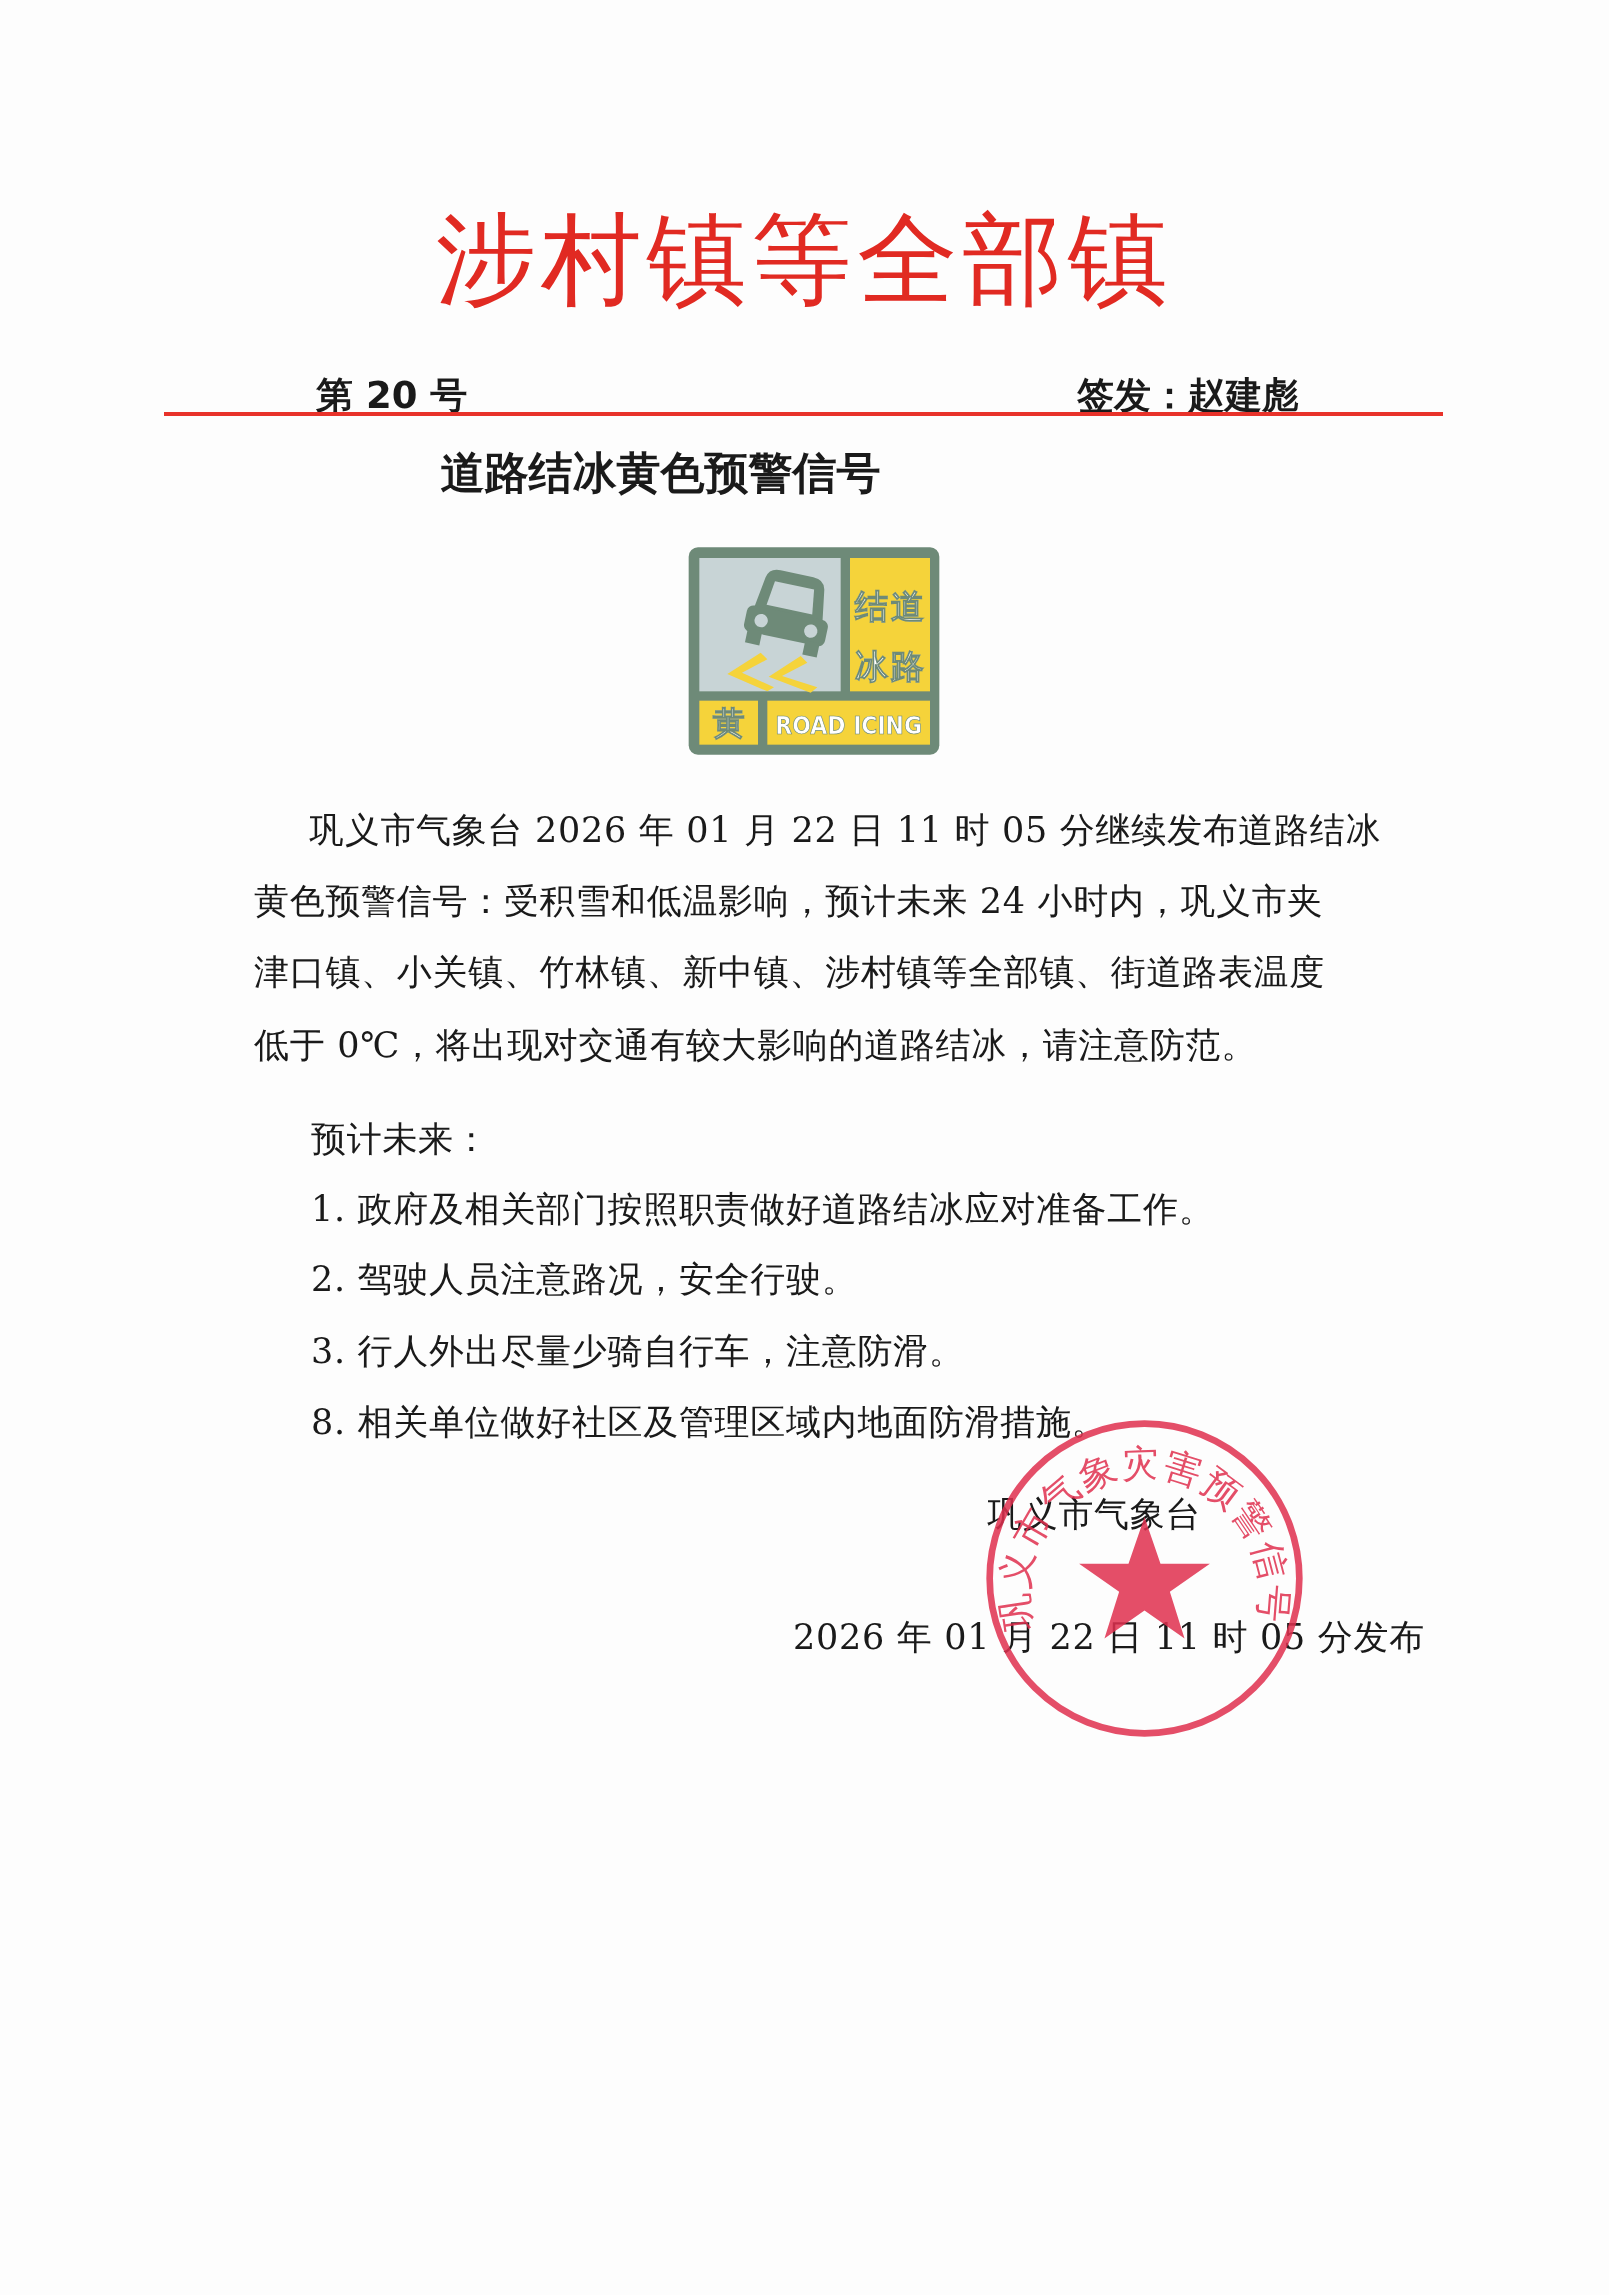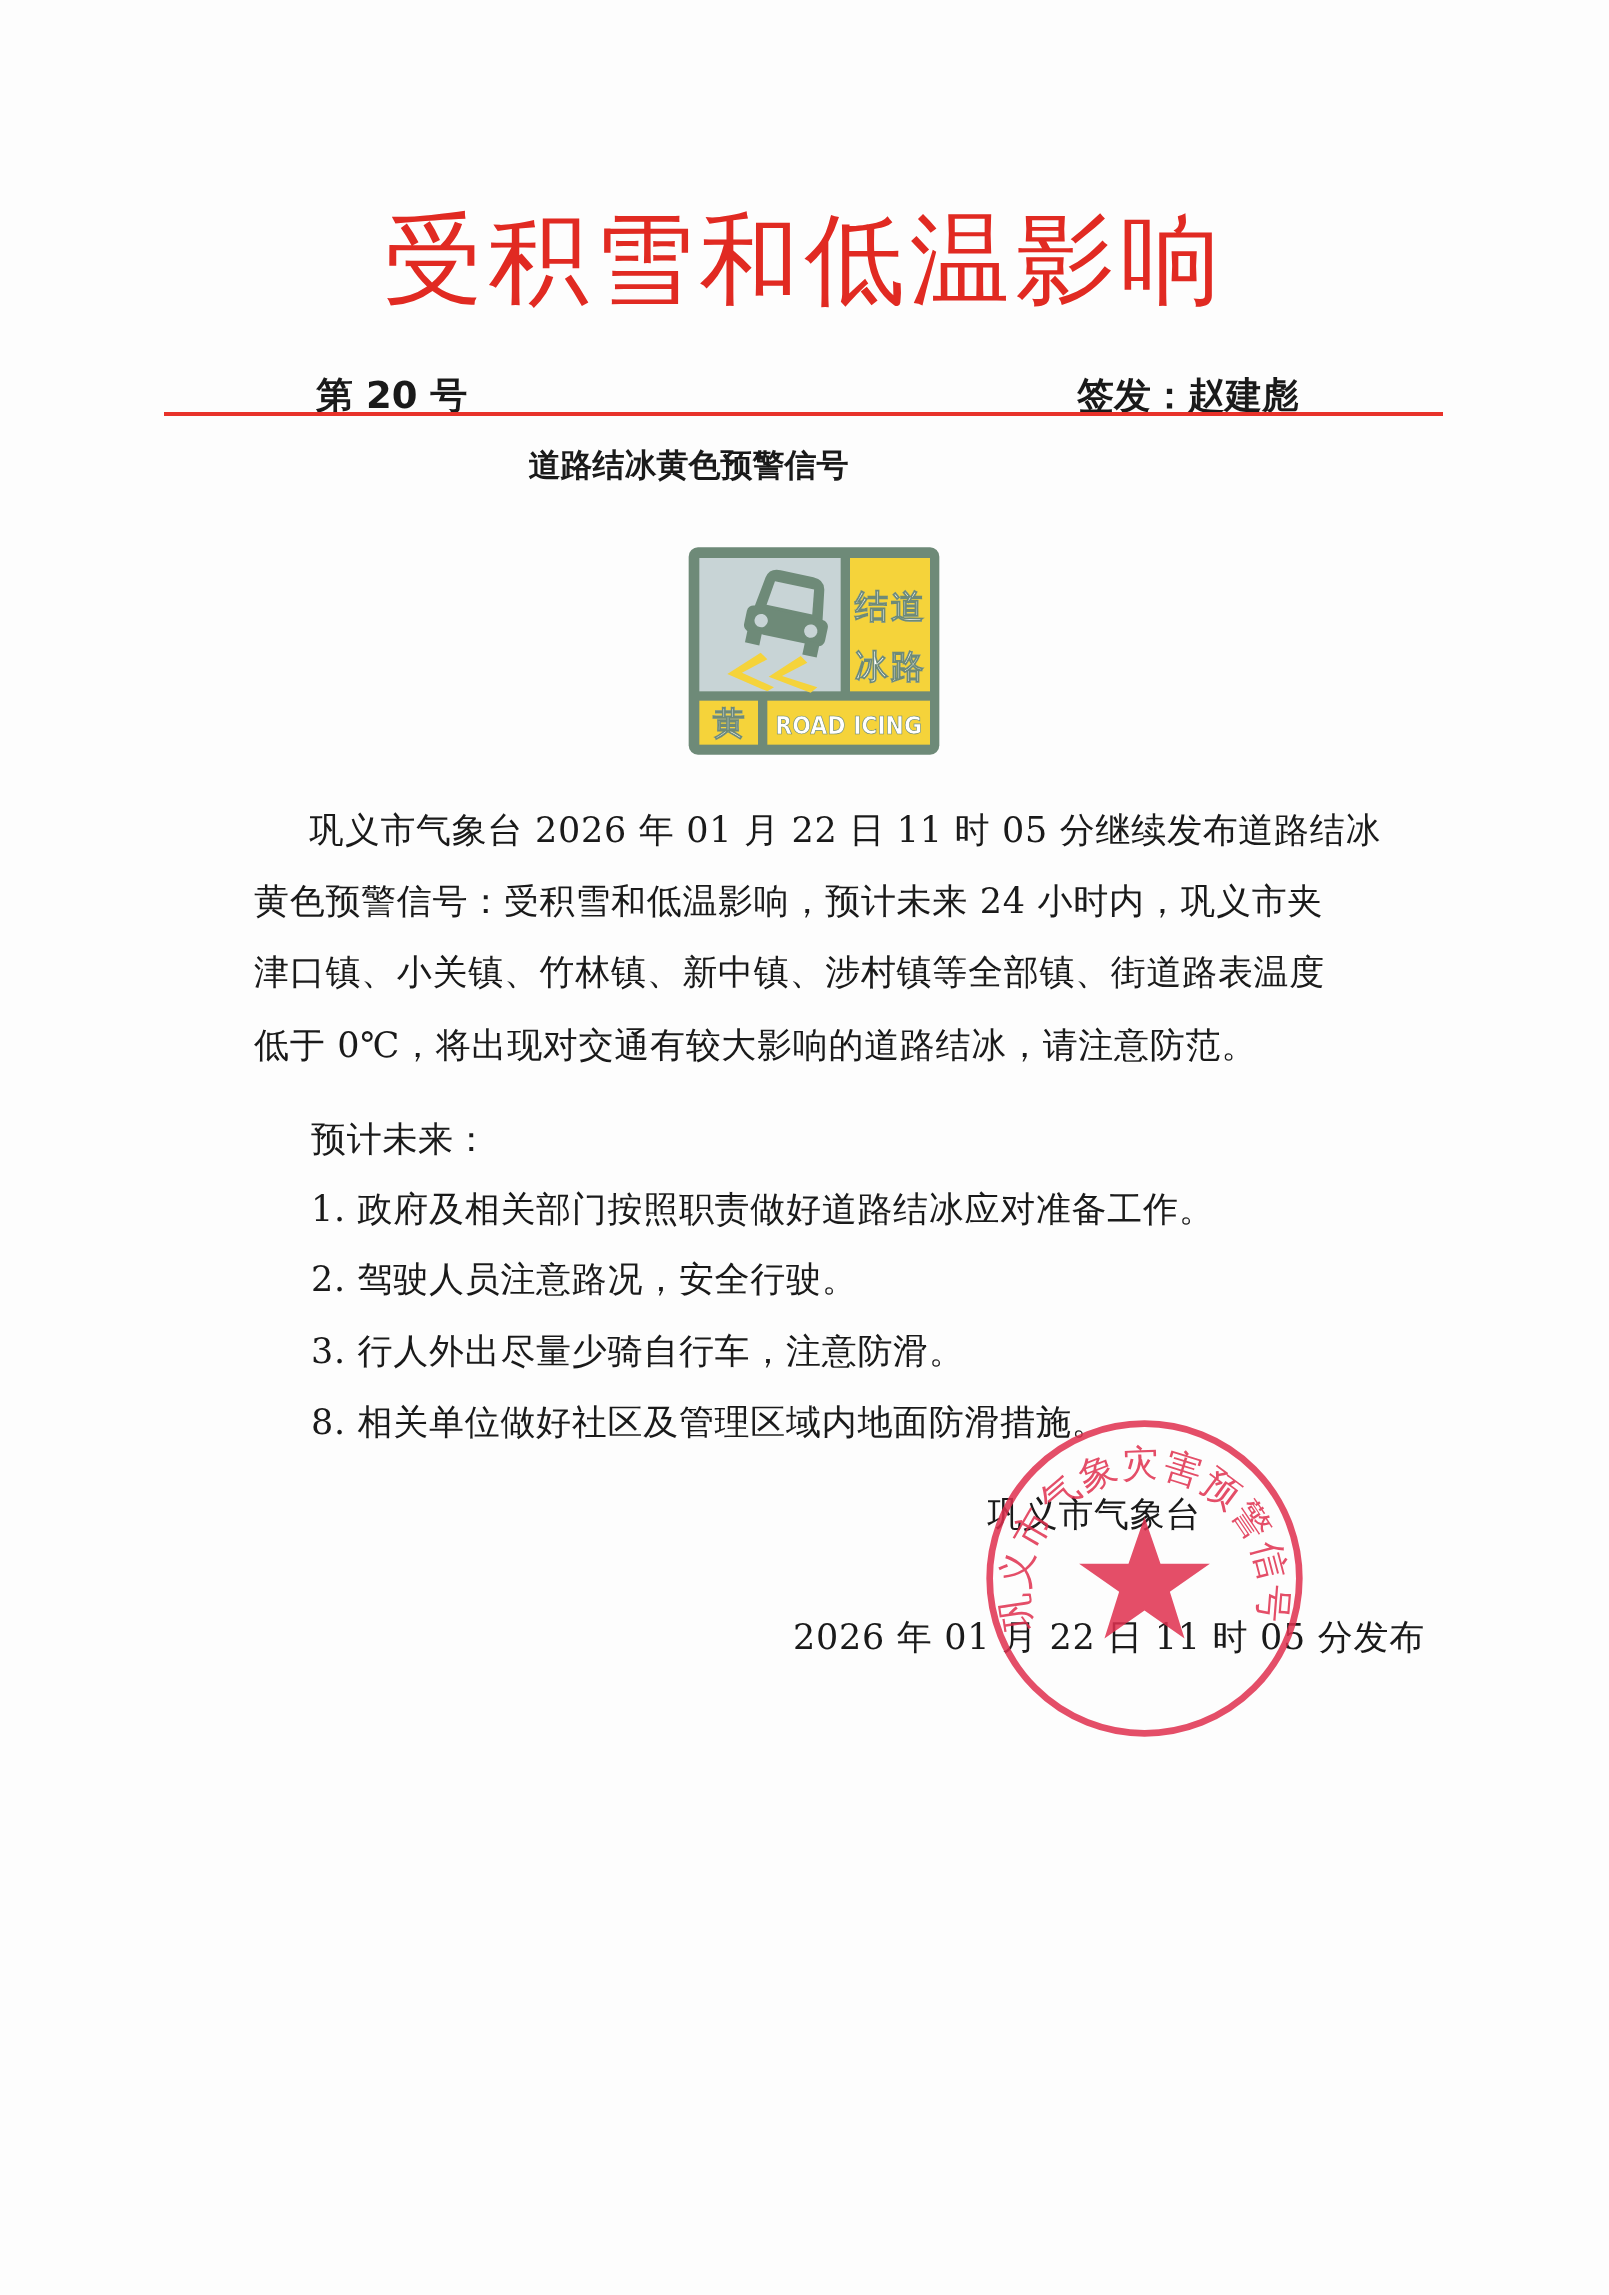--- a/index.html
+++ b/index.html
@@ -2,30 +2,30 @@
 <html style="font-size:10.7px"><head>
 <meta charset="utf-8">
 <style>
   html,body{margin:0;padding:0;}
   body{width:1609px;height:2295px;background:#fdfdfd;position:relative;overflow:hidden;font-family:"DejaVu Serif","Liberation Serif",serif;color:#1a1a1a;}
   .abs{position:absolute;white-space:nowrap;}
   .main-title{left:0;width:1609px;top:200px;text-align:center;font-family:"DejaVu Sans","Liberation Sans",sans-serif;font-size:100px;color:#e12a22;letter-spacing:5.3px;line-height:120px;}
   .docno{left:316px;top:371px;font-size:37px;font-weight:bold;font-family:"DejaVu Sans",sans-serif;}
   .signer{left:1077px;top:371px;font-size:37px;font-weight:bold;font-family:"DejaVu Sans",sans-serif;}
   .red-rule{left:164px;top:412px;width:1279px;height:4px;background:#e8322a;}
-  .subtitle{left:0;width:1321px;top:444px;text-align:center;font-size:32px;font-weight:bold;font-family:"DejaVu Sans",sans-serif;padding-left:28px;}
+  .subtitle{left:0;width:1321px;top:444px;text-align:center;font-size:44px;font-weight:bold;font-family:"DejaVu Sans",sans-serif;}
   .icon-box{left:687px;top:546px;width:254px;height:210px;}
   .body-line{font-size:35px;line-height:40px;letter-spacing:0.7px;}
   .stamp{left:983px;top:1417px;width:323px;height:323px;}
   .footer{font-size:35px;}
 </style>
 </head>
 <body>
 
-<div class="abs main-title">受积雪和低温影响</div>
+<div class="abs main-title">涉村镇等全部镇</div>
 <div class="abs docno">第 20 号</div>
 <div class="abs signer">签发：赵建彪</div>
 <div class="abs red-rule"></div>
 
 <div class="abs subtitle">道路结冰黄色预警信号</div>
 
 <div class="abs icon-box">
   <svg width="254" height="210" viewBox="0 0 380 315">
     <rect x="2" y="2" width="376" height="311" rx="14" fill="#6e8a78"></rect>
     <rect x="18" y="18" width="212" height="200" fill="#c8d4d6"></rect>

